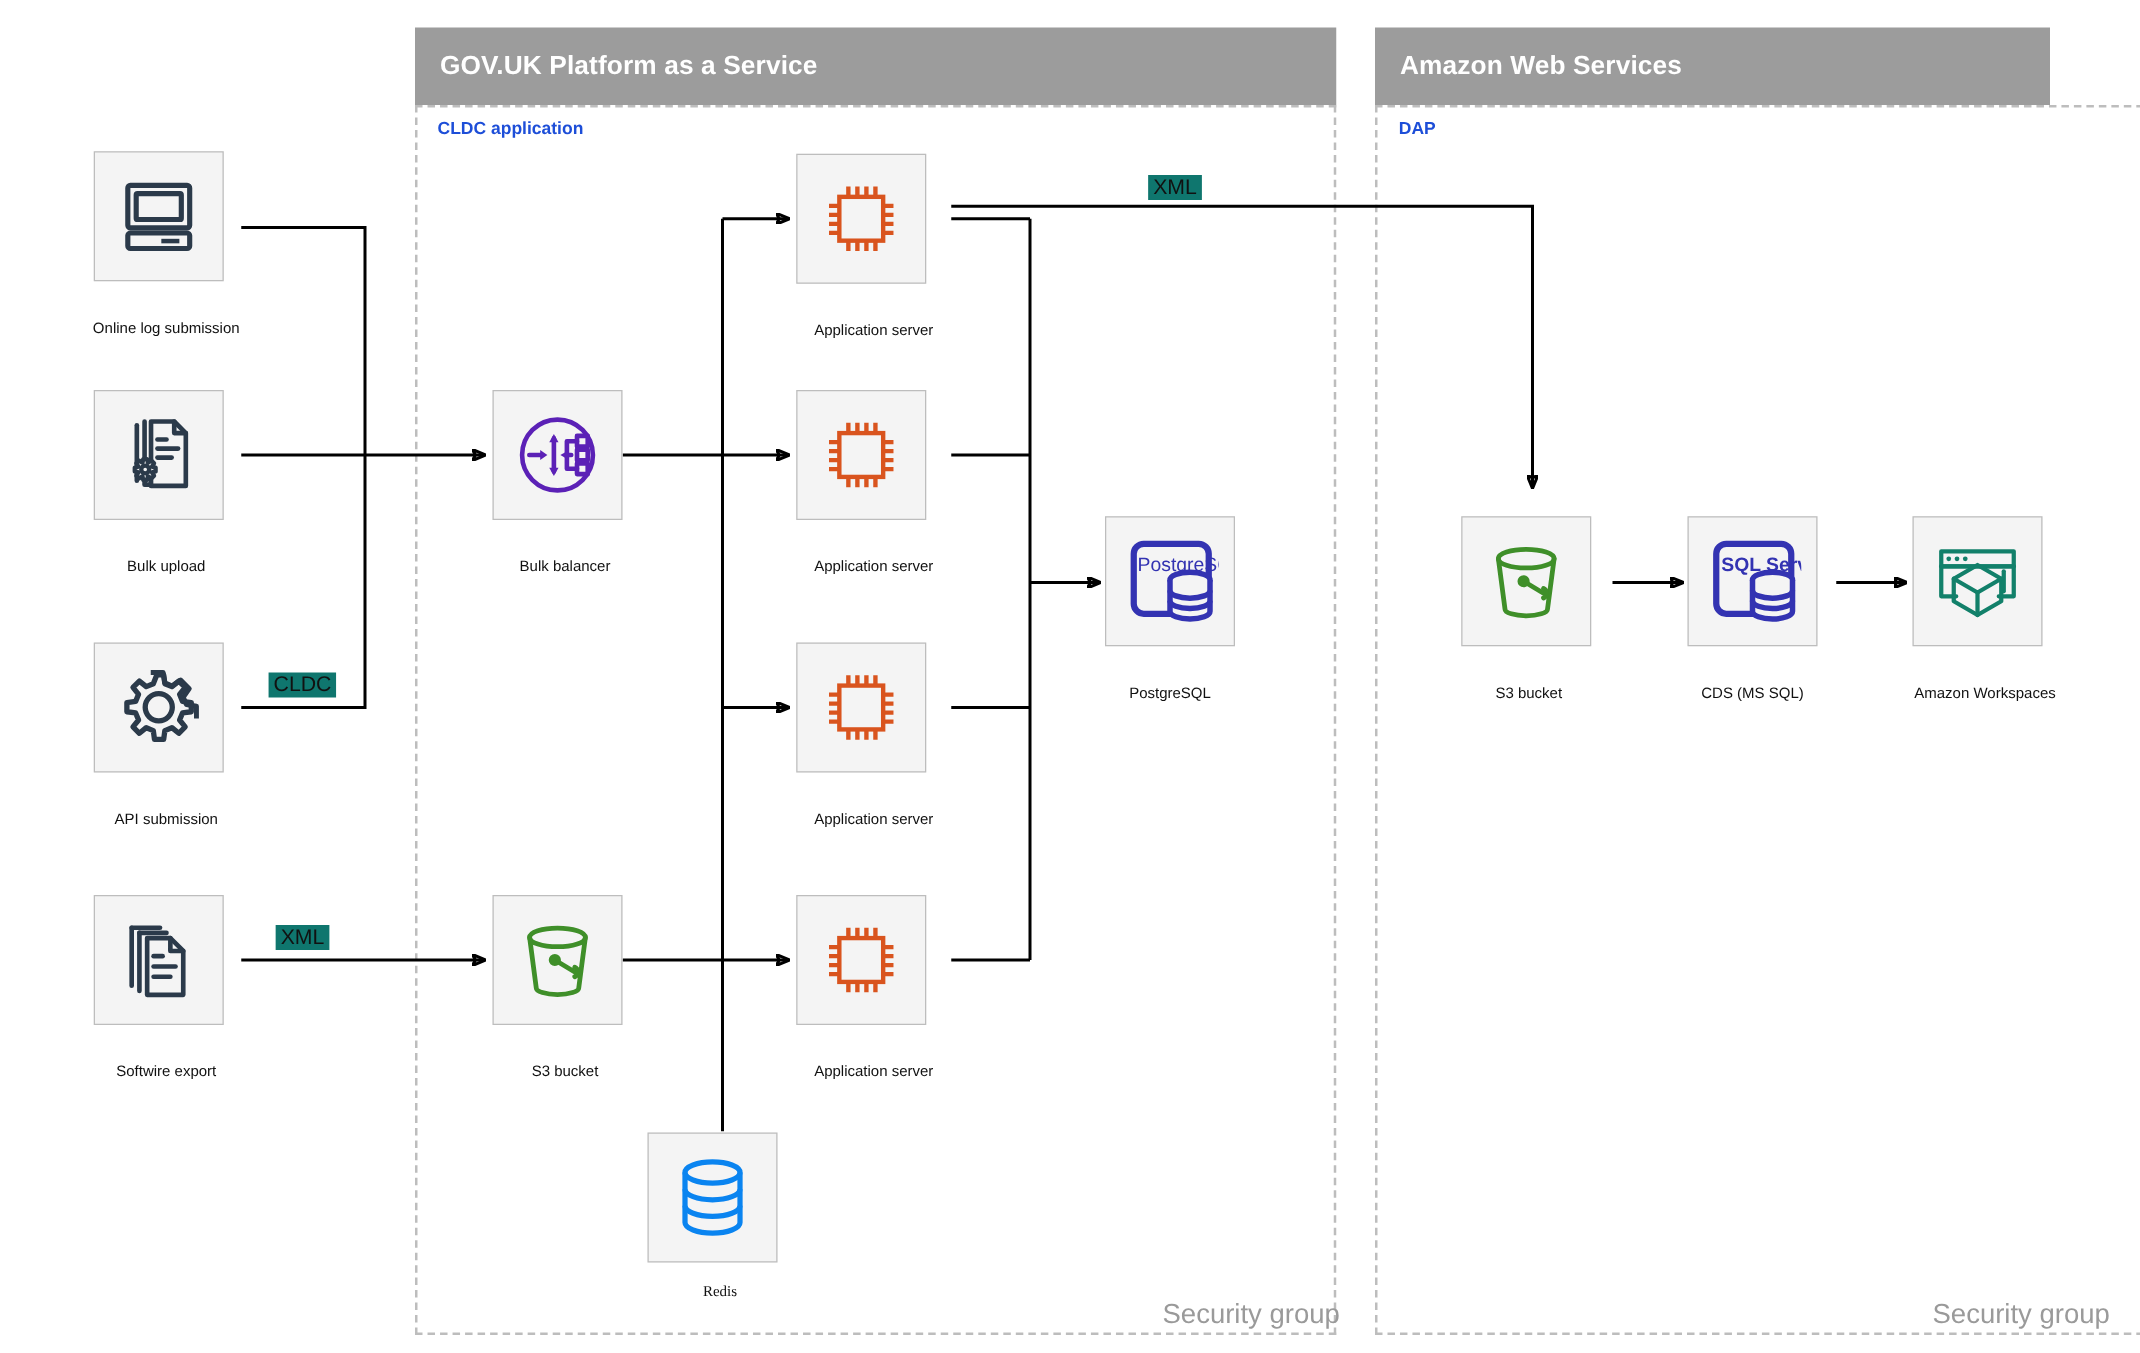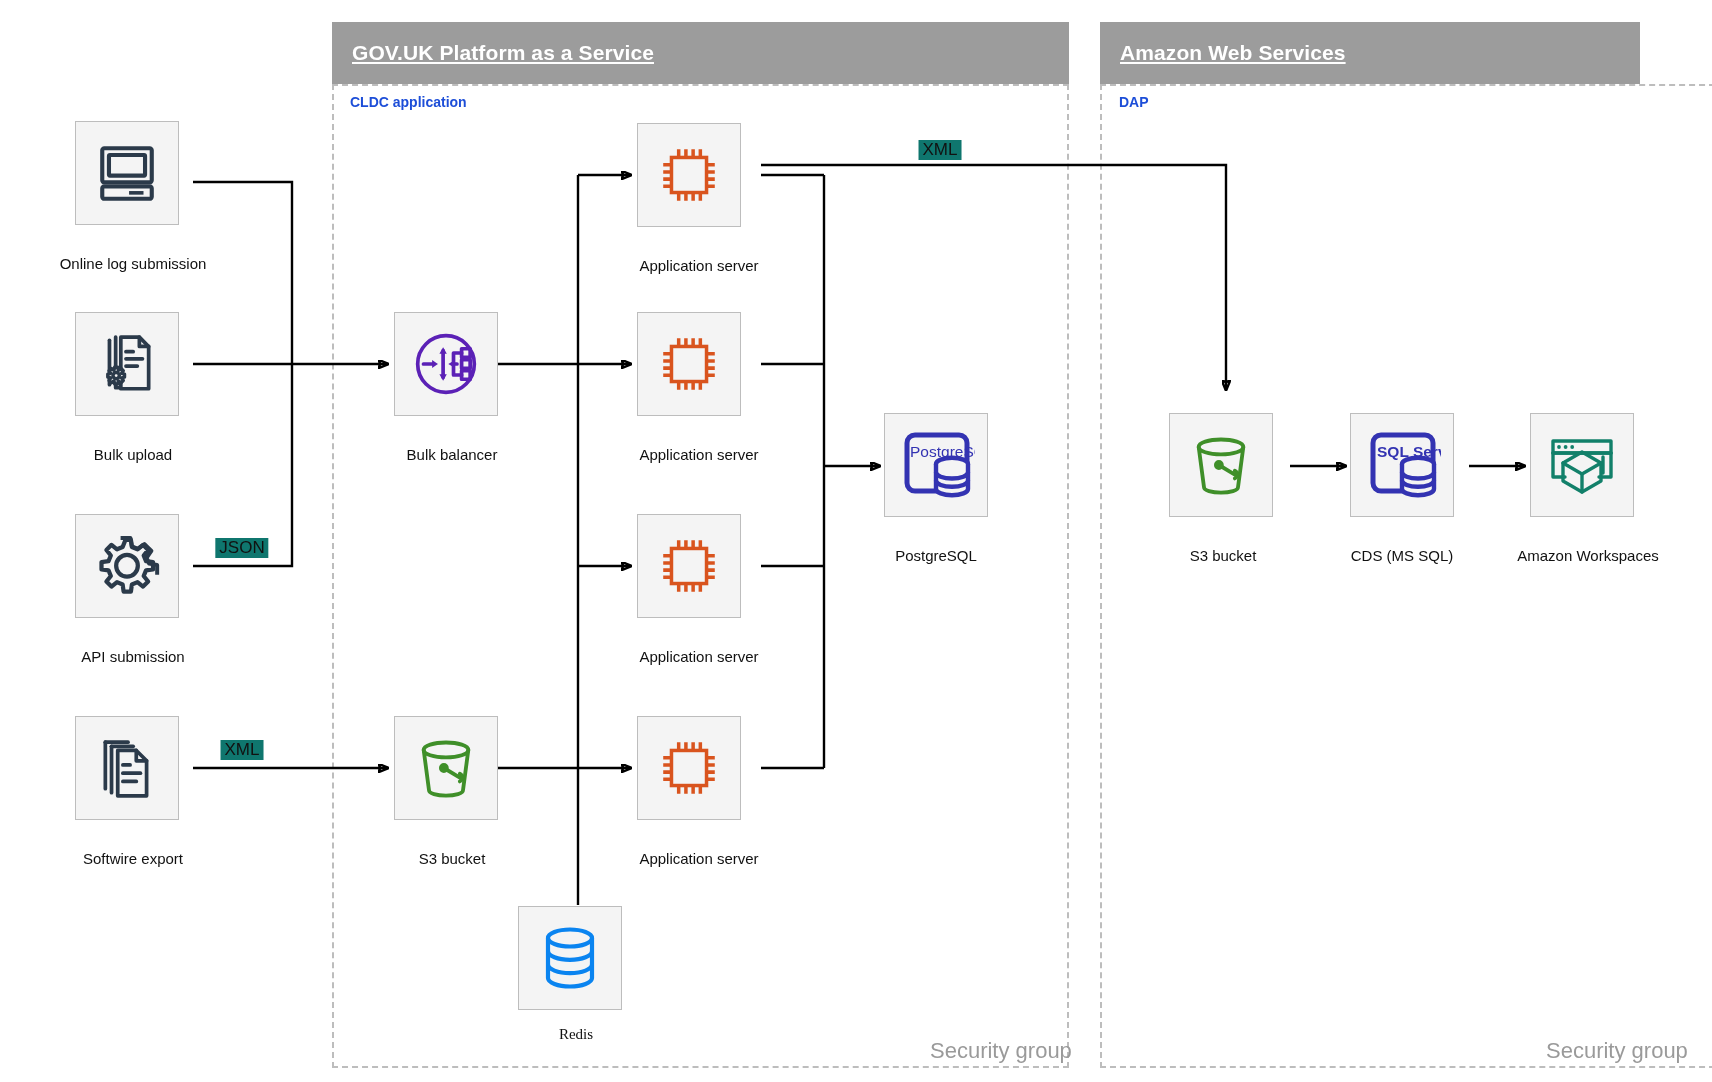--- a/index.html
+++ b/index.html
@@ -20,21 +20,20 @@
   .group-header {
     position: absolute;
     background: #9c9c9c;
     color: #ffffff;
     font-weight: bold;
     font-size: 21px;
     display: flex;
     align-items: center;
     padding-left: 20px;
     letter-spacing: .1px;
-    text-decoration: underline;
   }
 
   
   .dashed-box {
     position: absolute;
     border: 2px dashed #bdbdbd;
     background: transparent;
   }
   .dashed-box-label {
     position: absolute;
@@ -55,21 +54,21 @@
     height: 104px;
     background: #f4f4f4;
     border: 1px solid #bdbdbd;
     display: flex;
     align-items: center;
     justify-content: center;
   }
   .node svg { display: block; }
   .node-label {
     position: absolute;
-    font-size: 15px;
+    font-size: 12px;
     color: #111111;
     text-align: right;
     white-space: nowrap;
     transform: translateX(-50%);
   }
 
   
   .edge-label {
     position: absolute;
     font-size: 17px;
@@ -377,17 +376,17 @@
         <circle cx="18.6" cy="14" r="1.9" fill="#12806a" stroke="none"></circle>
         <circle cx="25.2" cy="14" r="1.9" fill="#12806a" stroke="none"></circle>
         <path d="M35 19 L54 30 L54 48 L35 59 L16 48 L16 30 Z"></path>
         <path d="M16 30 L35 41 L54 30"></path>
         <path d="M35 41 L35 59"></path>
       </svg>
     </span>
   </div>
   <div class="node-label" style="left:1588px; top:547px;">Amazon Workspaces</div>
 
-  <div class="edge-label" style="left:242px; top:538px;">JSON</div>
+  <div class="edge-label" style="left:242px; top:538px;">CLDC</div>
   <div class="edge-label" style="left:242px; top:740px;">XML</div>
   <div class="edge-label" style="left:940px; top:140px;">XML</div>
 
 </div>
 
 </body></html>

